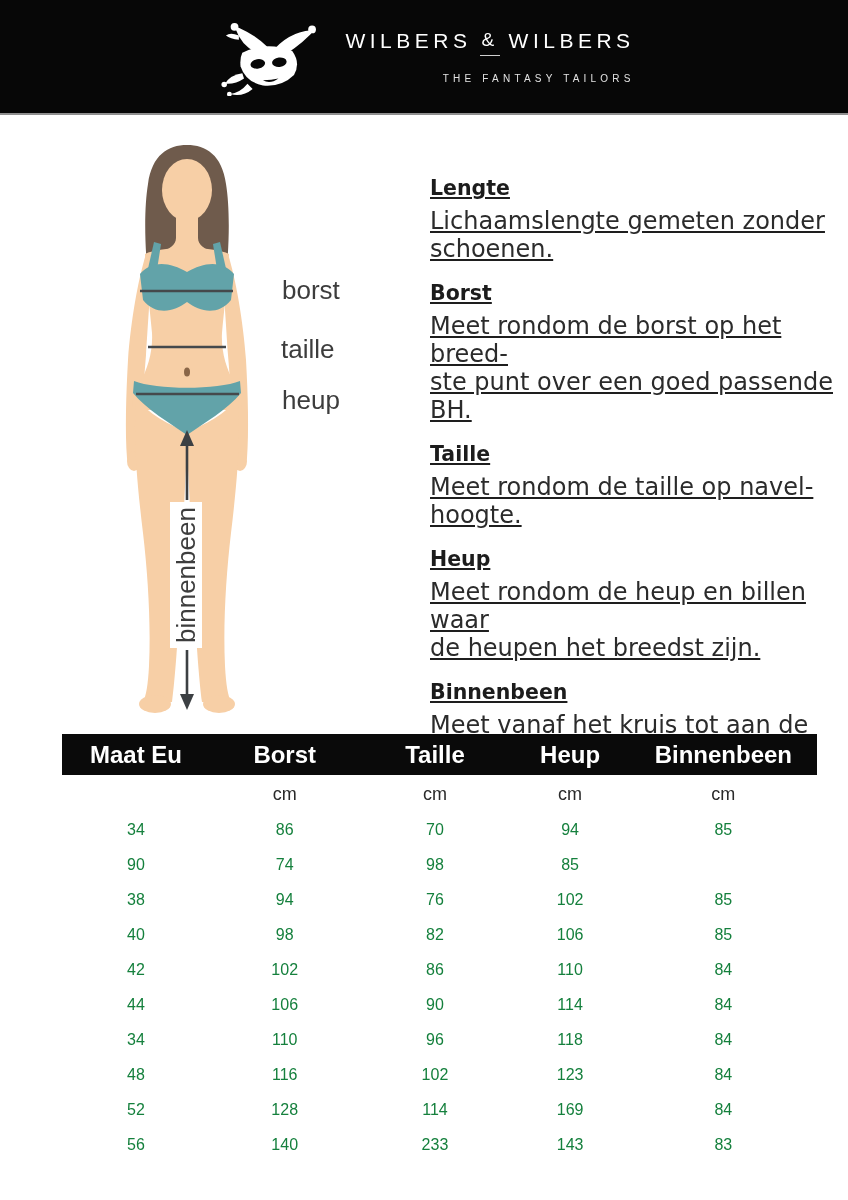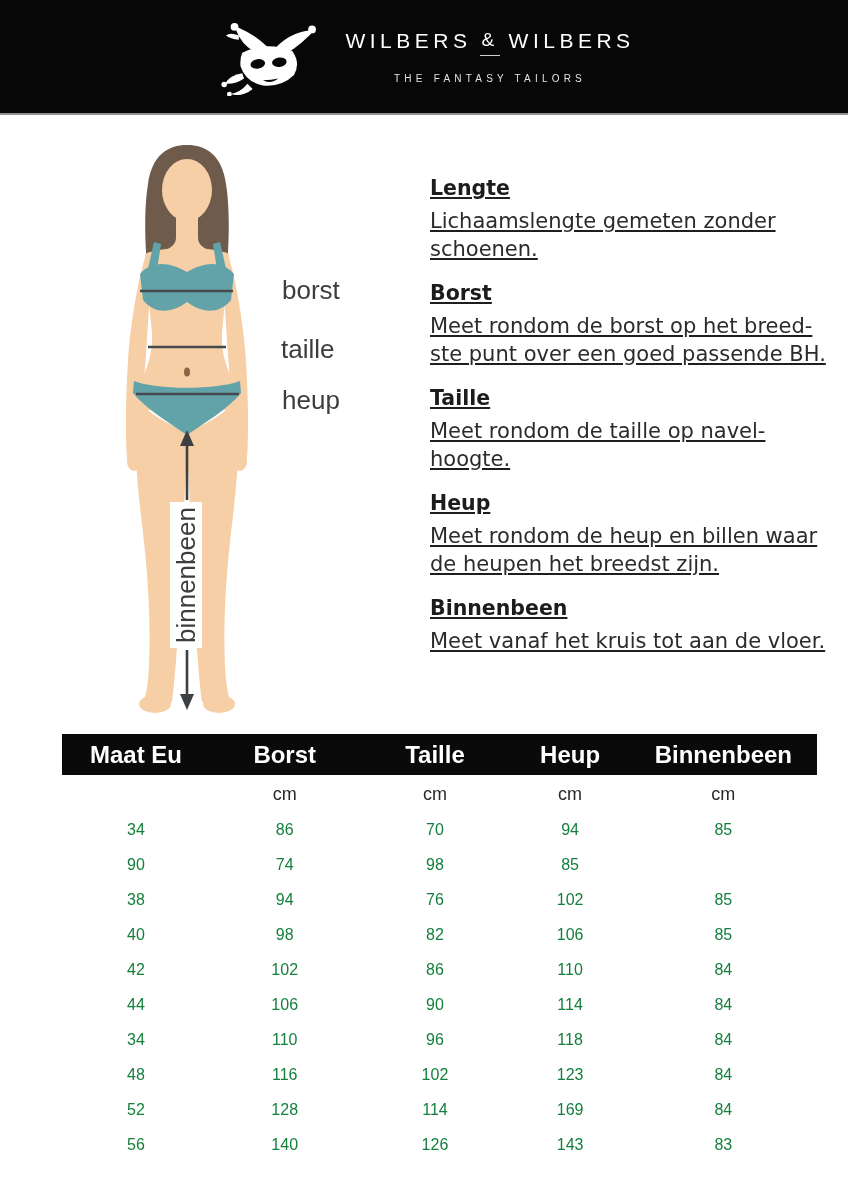--- a/index.html
+++ b/index.html
@@ -9,21 +9,21 @@
     font-family:"Liberation Sans", sans-serif; color:#1e1e1e;
   }
 
   
   .header {
     position:absolute; top:0; left:0; width:848px; height:115px;
     background:#070707; border-bottom:2px solid #8f8f8f;
     display:flex; align-items:center; justify-content:center; gap:20px;
   }
   .logo-svg { width:112px; height:78px; flex:0 0 auto; }
-  .brand-block { text-align:center; color:#ffffff; }
+  .brand-block { text-align:right; color:#ffffff; }
   .brand-line {
     font-size:21px; letter-spacing:4.5px; font-weight:400; white-space:nowrap;
     display:flex; align-items:flex-start; justify-content:center; gap:9px;
   }
   .amp { font-size:19px; padding:0 1px 4px; border-bottom:1.5px solid #cfcfcf; }
   .tagline { margin-top:17px; font-size:10px; letter-spacing:4.2px; color:#e3e3e3; white-space:nowrap; }
 
   
   .figure-wrap { position:absolute; left:100px; top:140px; width:260px; height:580px; }
   .figure-wrap svg { width:100%; height:100%; display:block; }
@@ -42,21 +42,21 @@
 
   
   .instructions { position:absolute; left:430px; top:174px; width:404px; }
   .instr-block { margin-bottom:16px;text-decoration:underline; }
   .instr-title {
     font-family:"DejaVu Sans", sans-serif; font-weight:700;
     font-size:20.5px; line-height:28px; color:#1c1c1c; margin-bottom:5px;
   }
   .instr-body {
     font-family:"DejaVu Sans", sans-serif; font-weight:400;
-    font-size:21px; line-height:28px; color:#2b2b2b; white-space:pre-line;
+    font-size:24px; line-height:28px; color:#2b2b2b; white-space:pre-line;
   }
 
   
   .size-table { position:absolute; left:62px; top:734px; width:755px; }
   .grid-row {
     display:grid;
     grid-template-columns:19.6% 19.8% 20% 15.8% 24.8%;
     align-items:center;
   }
   .grid-row > div { text-align:center; }
@@ -259,18 +259,18 @@
       <div class="grid-row trow">
         <div>52</div>
         <div>128</div>
         <div>114</div>
         <div>169</div>
         <div>84</div>
       </div>
       <div class="grid-row trow">
         <div>56</div>
         <div>140</div>
-        <div>126</div>
+        <div>233</div>
         <div>143</div>
         <div>83</div>
       </div>
     </div>
 </div>
 
 </body></html>

